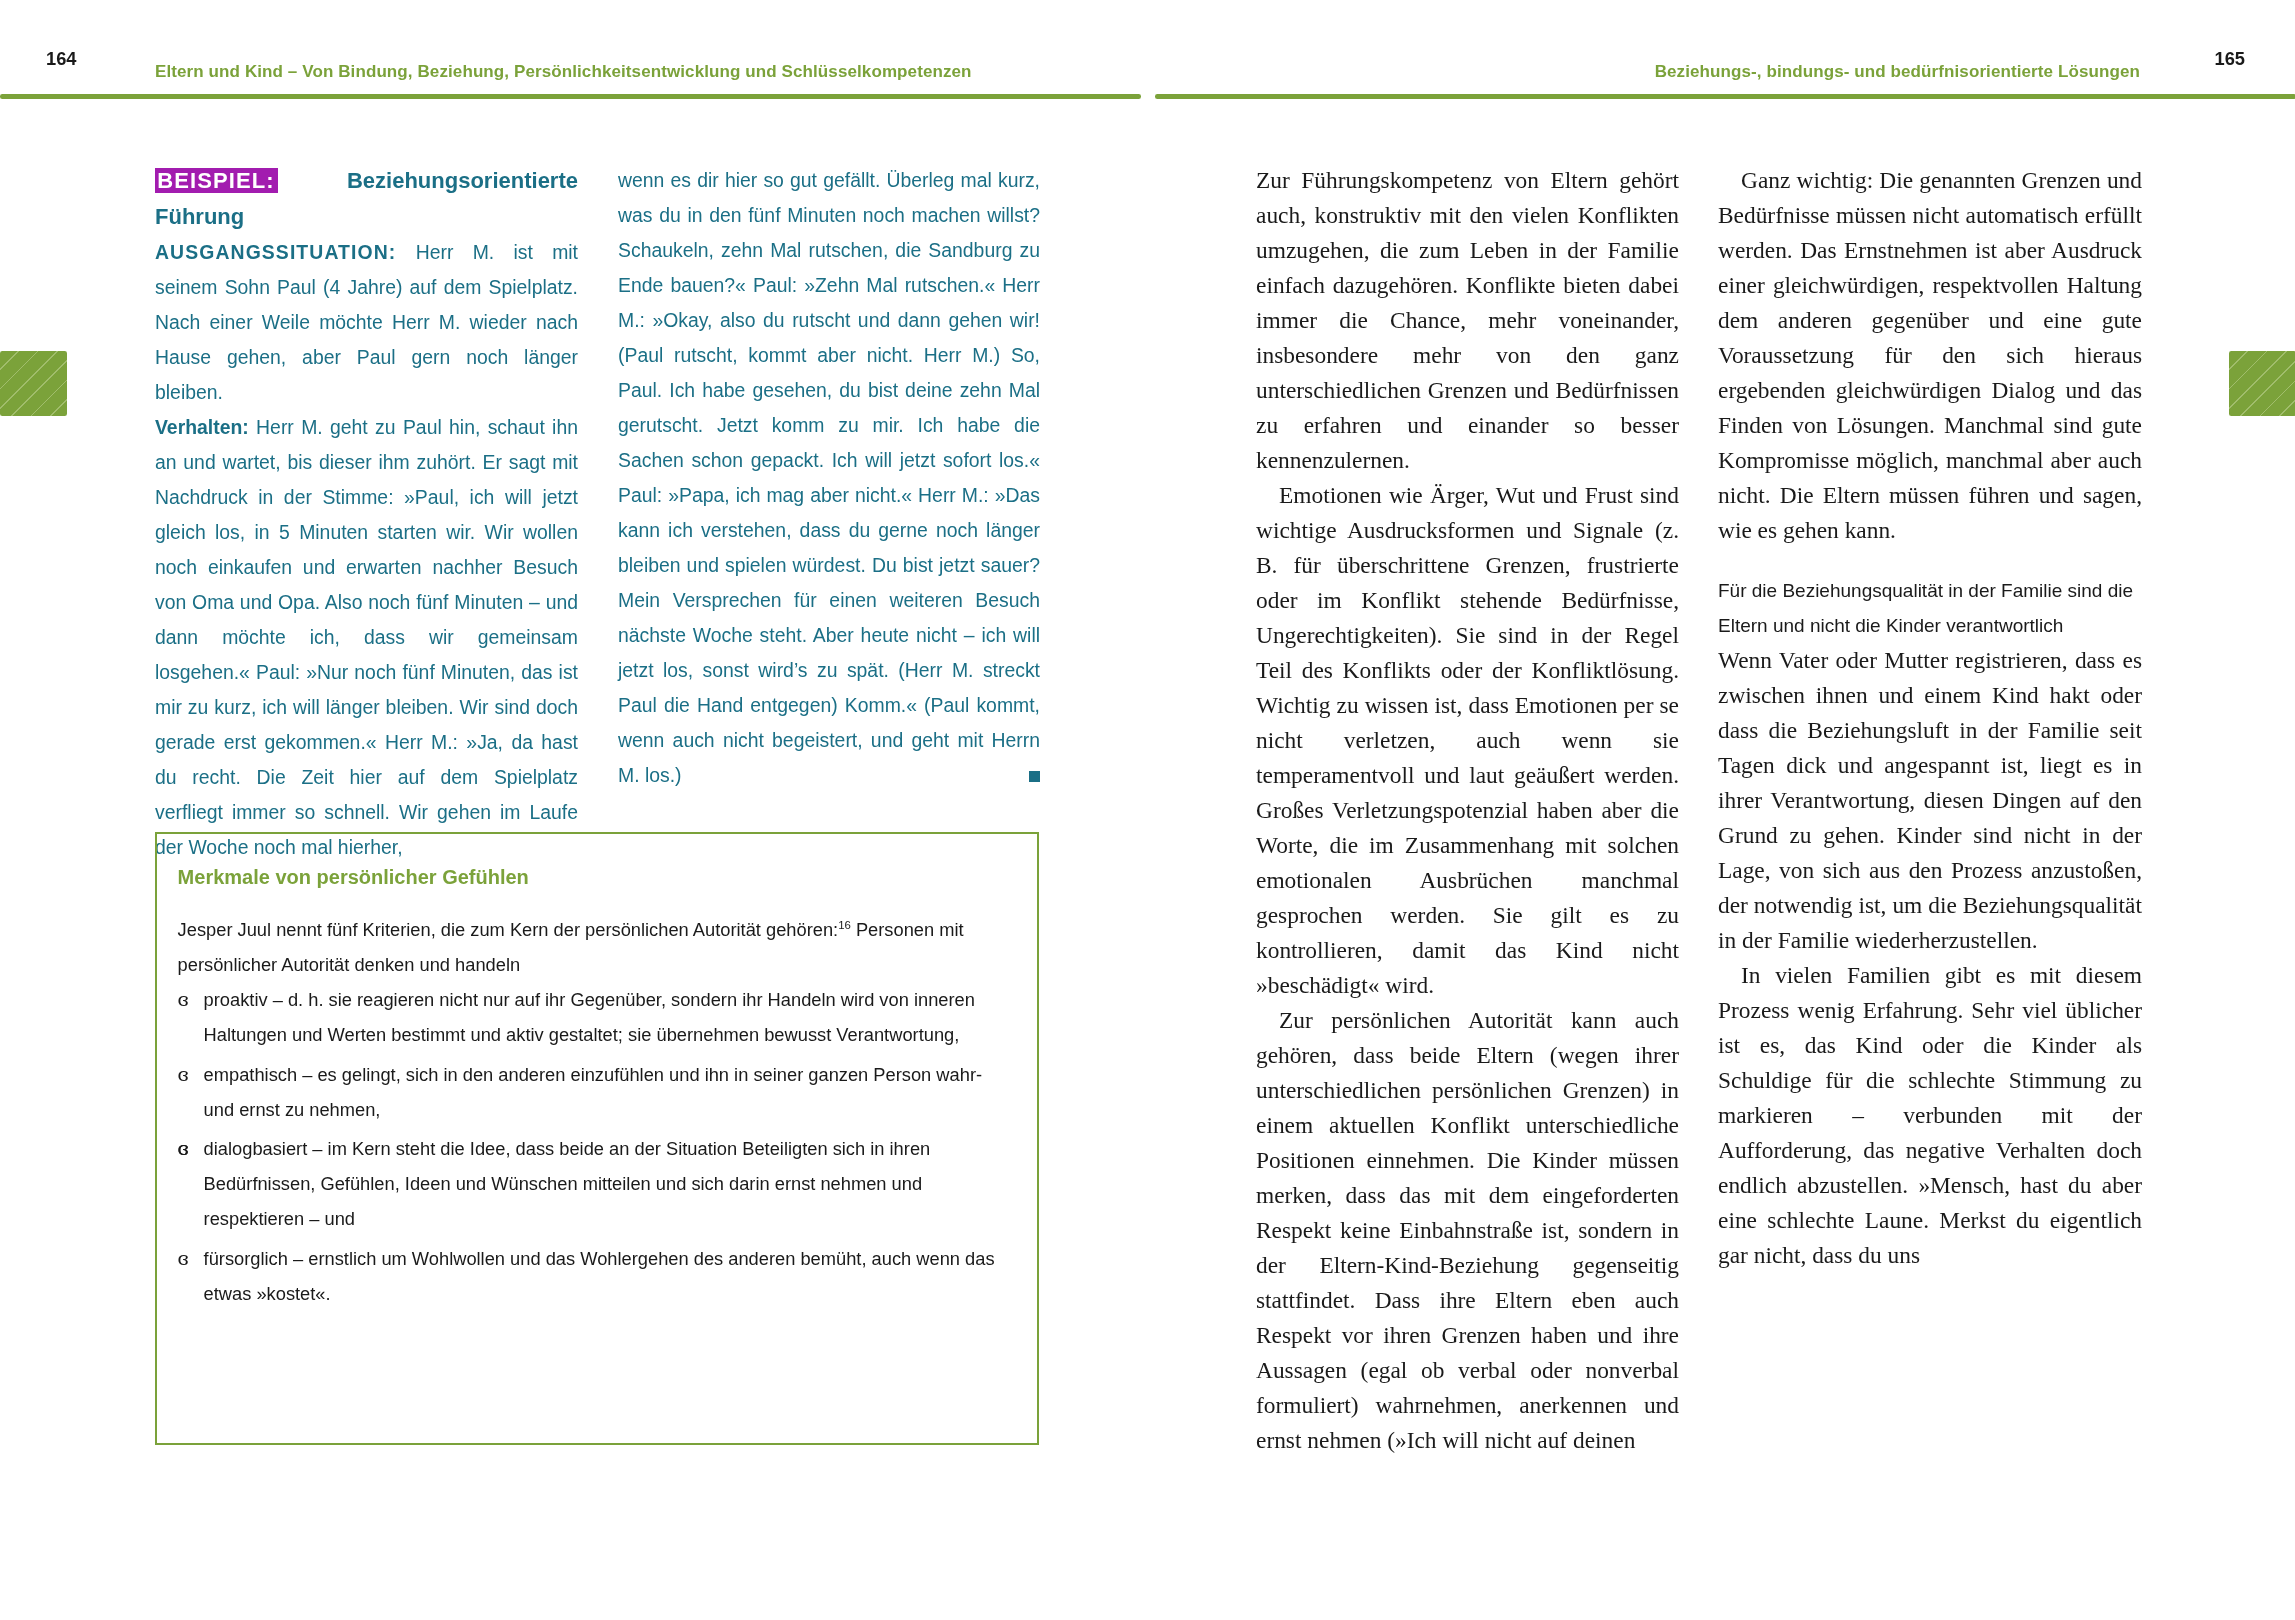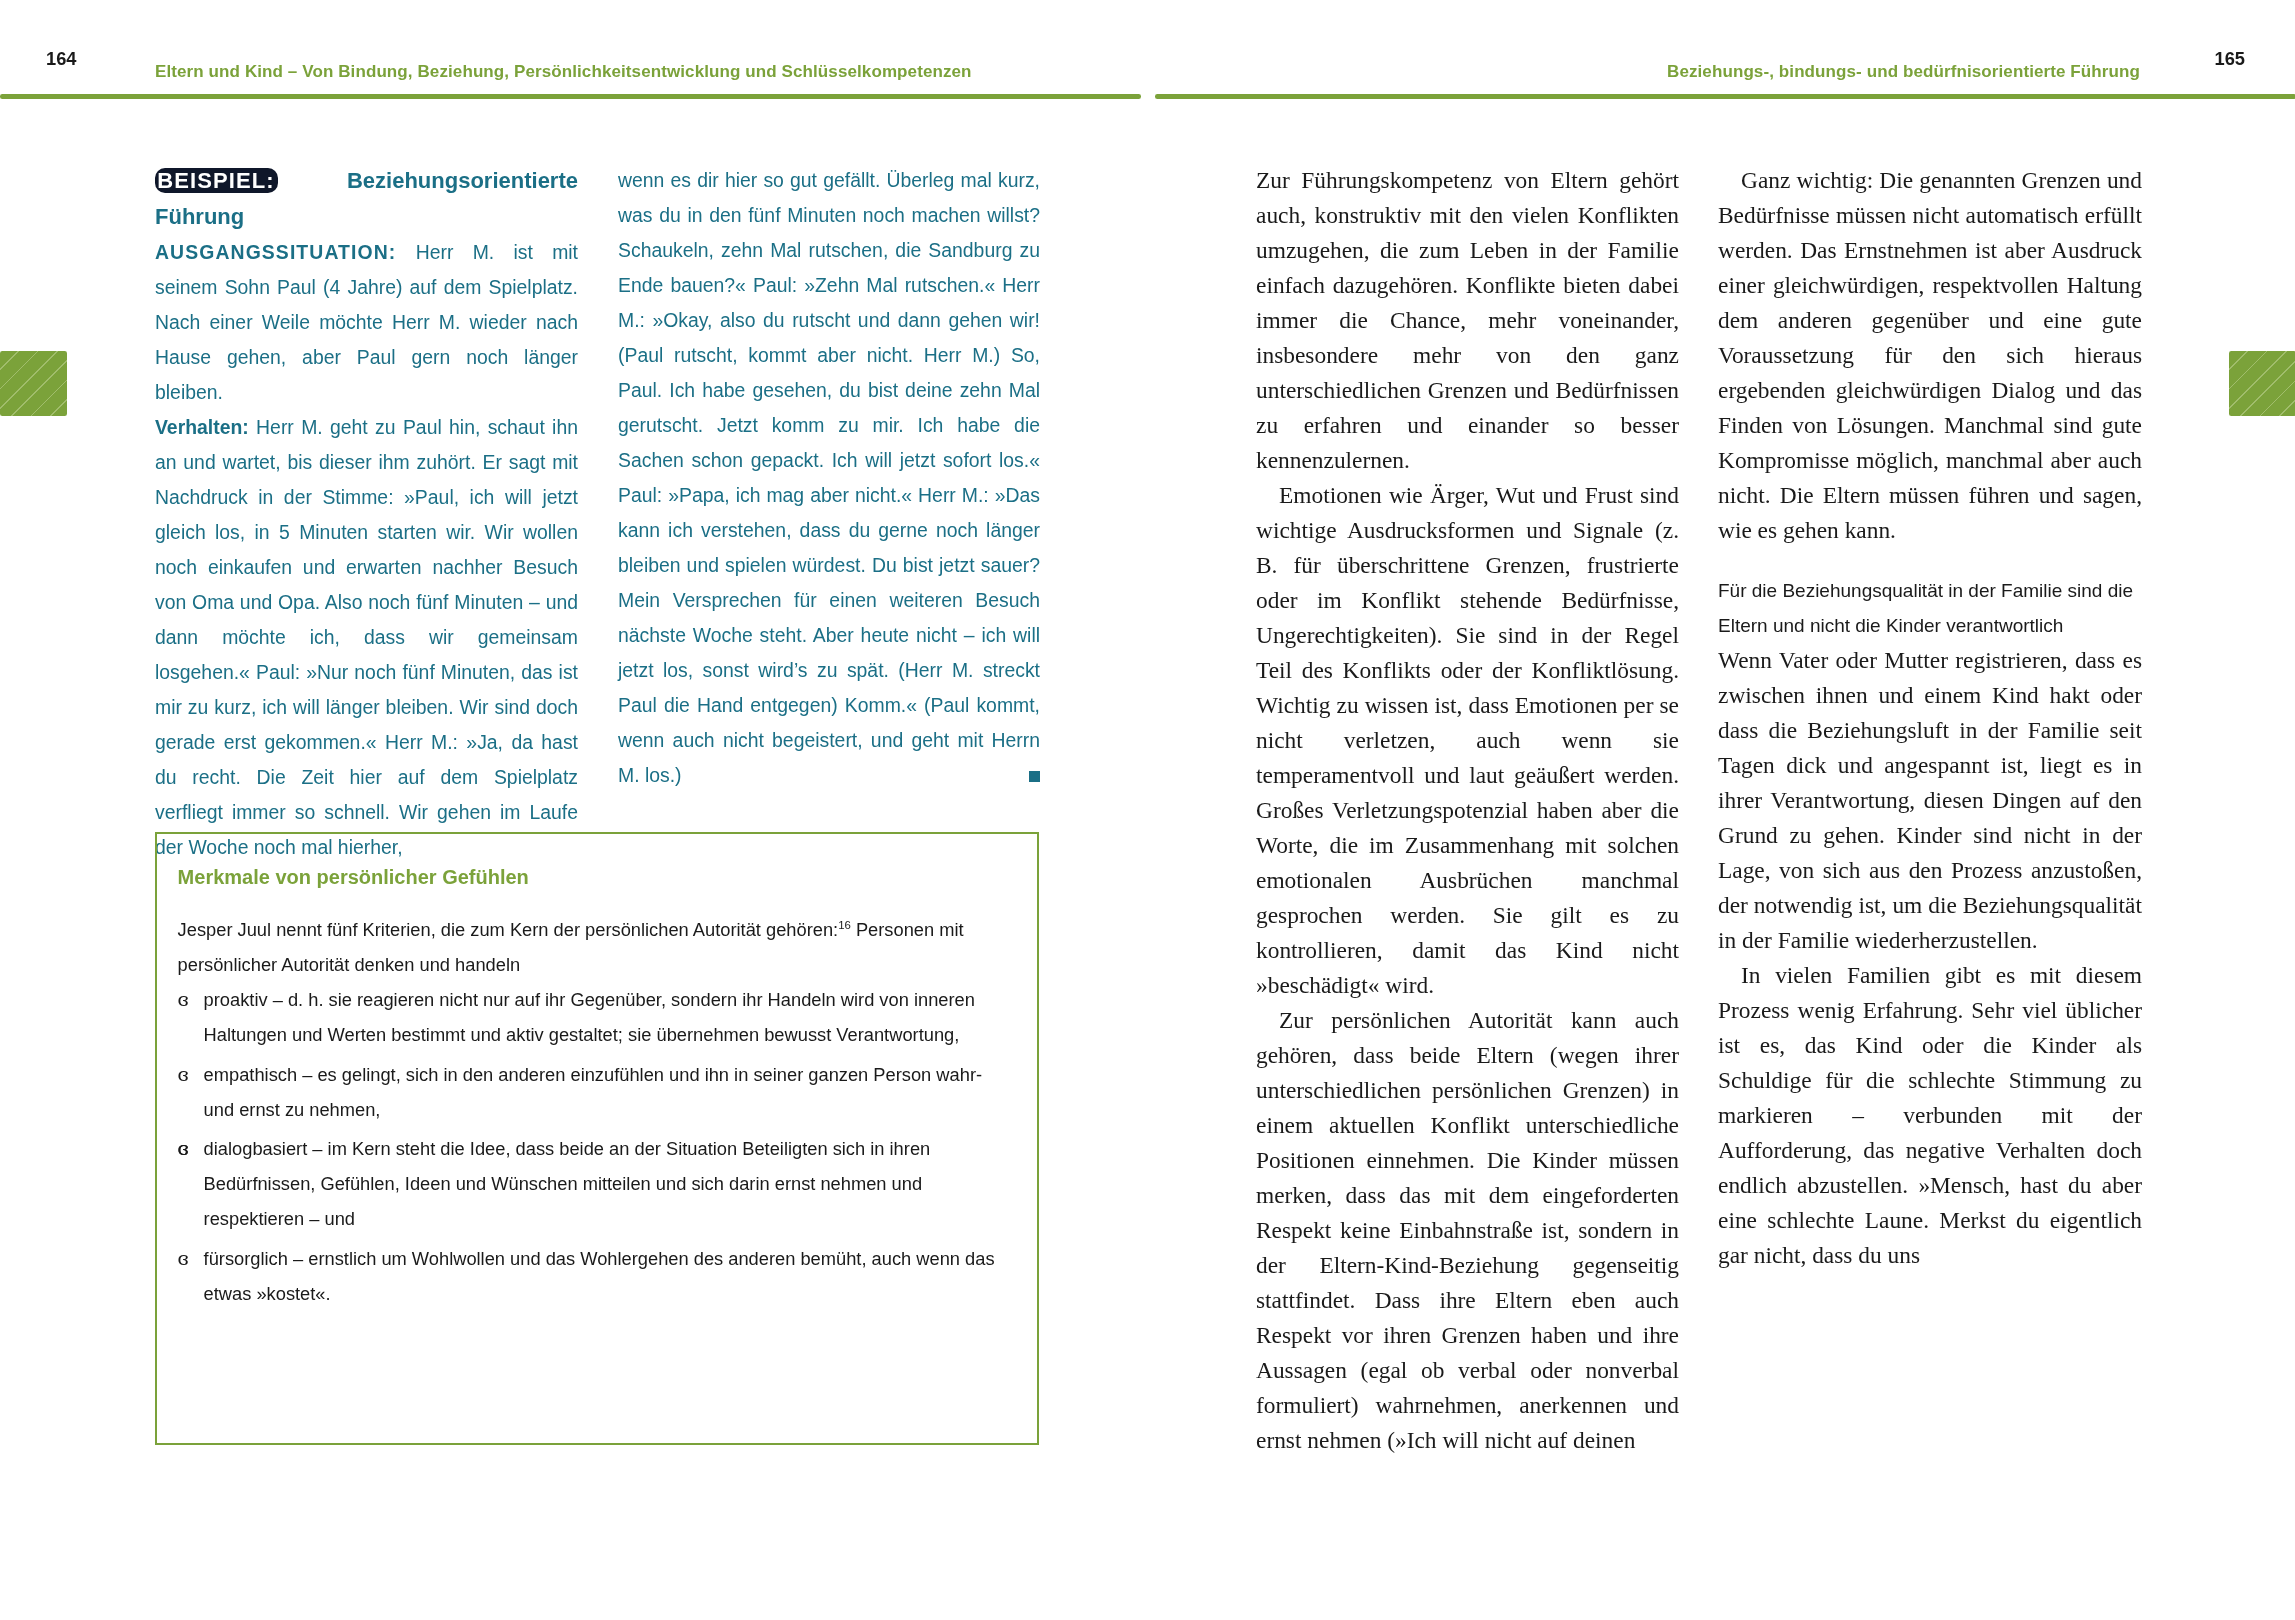--- a/index.html
+++ b/index.html
@@ -10,21 +10,21 @@
   .rule { position: absolute; top: 94px; height: 5.1px; background: #7ba23a; border-radius: 2.3px; }
 
   .side-tab { position: absolute; top: 351px; width: 67px; height: 65px; background: #7ba23a; border-radius: 2.3px;
     background-image: repeating-linear-gradient(135deg, rgba(255,255,255,0) 0 12.6px, rgba(230,240,200,0.35) 12.6px 13.7px); }
 
   .col { position: absolute; }
   .sans-teal { font-family: "Liberation Sans", sans-serif; color: #1b6f86; font-size: 19.4px; line-height: 35px; text-align: justify; }
   .serif { font-family: "Liberation Serif", serif; color: #1a1a1a; font-size: 23.4px; line-height: 35px; text-align: justify; }
   .serif p { margin: 0; text-indent: 0; }
   .serif p.ind { text-indent: 23px; }
-  .label-box { background: #0f172a; color: #ffffff; padding: 0 3.4px 0 2.3px; font-weight: bold; letter-spacing: 1.1px; border-radius: 10px; }
+  .label-box { background: #a21caf; color: #ffffff; padding: 0 3.4px 0 2.3px; font-weight: bold; letter-spacing: 1.1px; }
   .ex-title { font-weight: bold; font-size: 22px; }
   .caps { font-weight: bold; letter-spacing: 1.1px; }
   .b { font-weight: bold; }
   .end-square { display: inline-block; width: 11.4px; height: 11.4px; background: #1b6f86; float: right; margin-top: 12.6px; }
 
   .box { position: absolute; left: 155px; top: 832px; width: 884px; height: 613px; border: 2.3px solid #7ba23a; box-sizing: border-box; }
   .box-title { position: absolute; left: 20.6px; top: 32px; font-family: "Liberation Sans", sans-serif; font-weight: bold; font-size: 20px; color: #7ba23a; }
   .box-body { position: absolute; left: 20.6px; top: 74px; width: 835px; font-family: "Liberation Sans", sans-serif; font-size: 18.3px; line-height: 35px; color: #1a1a1a; }
   .box-body p { margin: 0; }
   .box-body sup { font-size: 11.4px; margin-top: 24px; }
@@ -33,21 +33,21 @@
 
   .subhead { font-family: "Liberation Sans", sans-serif; font-weight: normal; font-size: 19px; line-height: 35px; color: #1a1a1a; margin: 25px 0 0 0; text-align: left; }
 </style>
 </head>
 <body>
 
 <div class="hdr-num" style="left:46px;">164</div>
 <div class="hdr-title" style="left:155px;">Eltern und Kind – Von Bindung, Beziehung, Persönlichkeitsentwicklung und Schlüsselkompetenzen</div>
 <div class="rule" style="left:0; width:1141px;"></div>
 
-<div class="hdr-title" style="right:155px;">Beziehungs-, bindungs- und bedürfnisorientierte Führung</div>
+<div class="hdr-title" style="right:155px;">Beziehungs-, bindungs- und bedürfnisorientierte Lösungen</div>
 <div class="hdr-num" style="right:50px;">165</div>
 <div class="rule" style="left:1155px; width:1141px;"></div>
 
 <div class="side-tab" style="left:0;"></div>
 <div class="side-tab" style="left:2229px;"></div>
 
 <div class="col sans-teal" style="left:155px; top:163px; width:423px;">
   <div>
     <span class="label-box ex-title">BEISPIEL:</span>
     <span class="ex-title">Beziehungsorientierte Führung</span>

